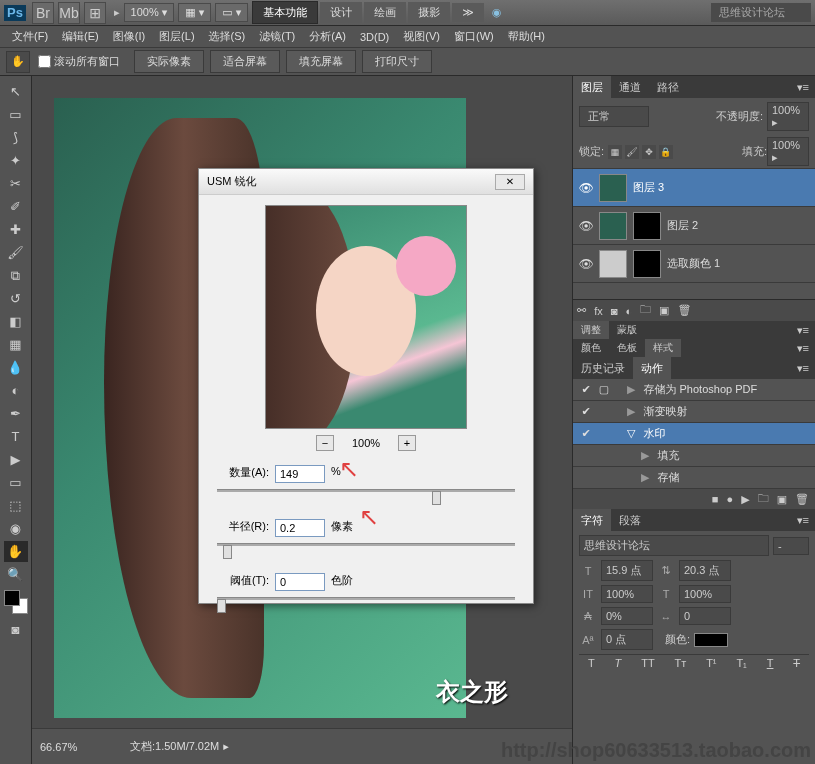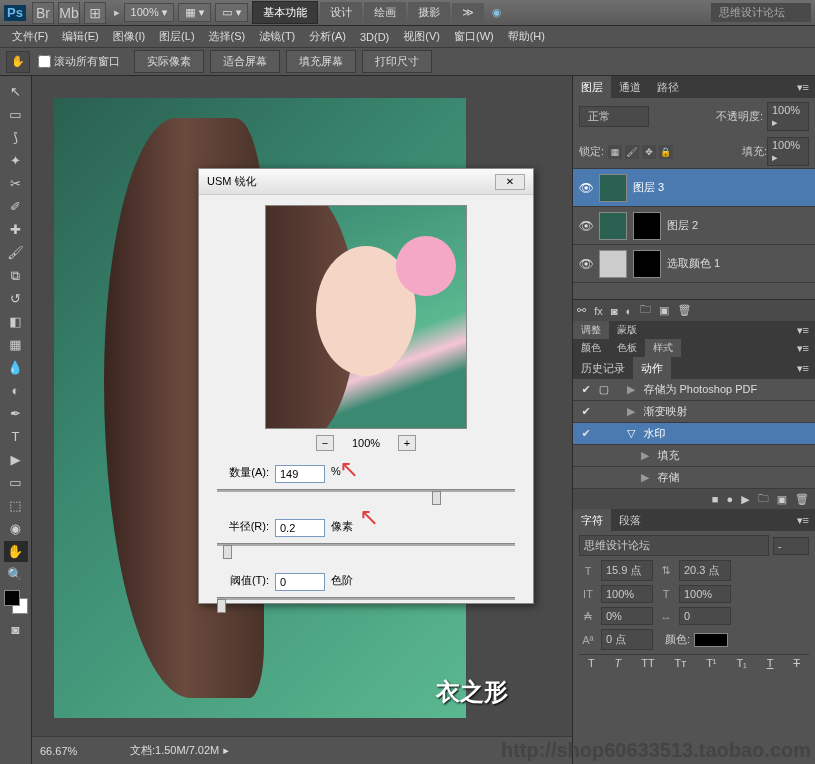--- a/index.html
+++ b/index.html
@@ -28,21 +28,21 @@
 .swatch .fg { width: 16px; height: 16px; background: #000; border: 1px solid #888; position: absolute; }
 .swatch .bg { width: 16px; height: 16px; background: #fff; border: 1px solid #888; position: absolute; right: 0; bottom: 0; }
 .canvas-area { flex: 1; background: #4a4a4a; position: relative; }
 .doc-tab { height: 22px; background: #6a6a6a; display: flex; align-items: center; padding: 0 10px; color: #ddd; width: 260px; border: 1px solid #3a3a3a; }
 .doc-tab .close-x { margin-left: auto; }
 .canvas { position: absolute; top: 22px; left: 22px; width: 412px; height: 620px; background: linear-gradient(135deg, #2a6050 0%, #3a8970 40%, #5ab890 100%); overflow: hidden; }
 .photo-sim { position: absolute; inset: 20px 40px 20px 20px; }
 .hair { position: absolute; left: 30px; top: 0; width: 160px; height: 580px; background: linear-gradient(90deg, #3a2520, #6b4a3e, #4a332a); border-radius: 50% 20% 10% 60%; }
 .flower { position: absolute; right: 40px; top: 120px; width: 90px; height: 90px; background: #f5a8c5; border-radius: 50%; }
 .leaf { position: absolute; right: 20px; bottom: 100px; width: 120px; height: 120px; background: #4ab870; border-radius: 20% 60% 30% 70%; }
-.statusbar { position: absolute; bottom: 0; left: 0; right: 0; height: 28px; background: #535353; display: flex; align-items: center; padding: 0 8px; color: #ddd; border-top: 1px solid #3a3a3a; }
+.statusbar { position: absolute; bottom: 0; left: 0; right: 0; height: 36px; background: #535353; display: flex; align-items: center; padding: 0 8px; color: #ddd; border-top: 1px solid #3a3a3a; }
 .status-zoom { width: 70px; }
 .status-doc { margin-left: 20px; }
 .panels { width: 243px; background: #535353; border-left: 1px solid #2a2a2a; display: flex; flex-direction: column; }
 .panel-tabs { height: 22px; background: #3a3a3a; display: flex; align-items: center; }
 .panel-tab { padding: 4px 8px; color: #ccc; }
 .panel-tab.active { background: #535353; color: #fff; }
 .panel-menu { margin-left: auto; color: #ccc; padding: 0 6px; }
 .layers-header { padding: 4px 6px; display: flex; align-items: center; color: #ccc; }
 .layers-dd { background: #4a4a4a; padding: 2px 8px; border: 1px solid #3a3a3a; width: 70px; }
 .opacity-label { margin-left: auto; margin-right: 4px; }

